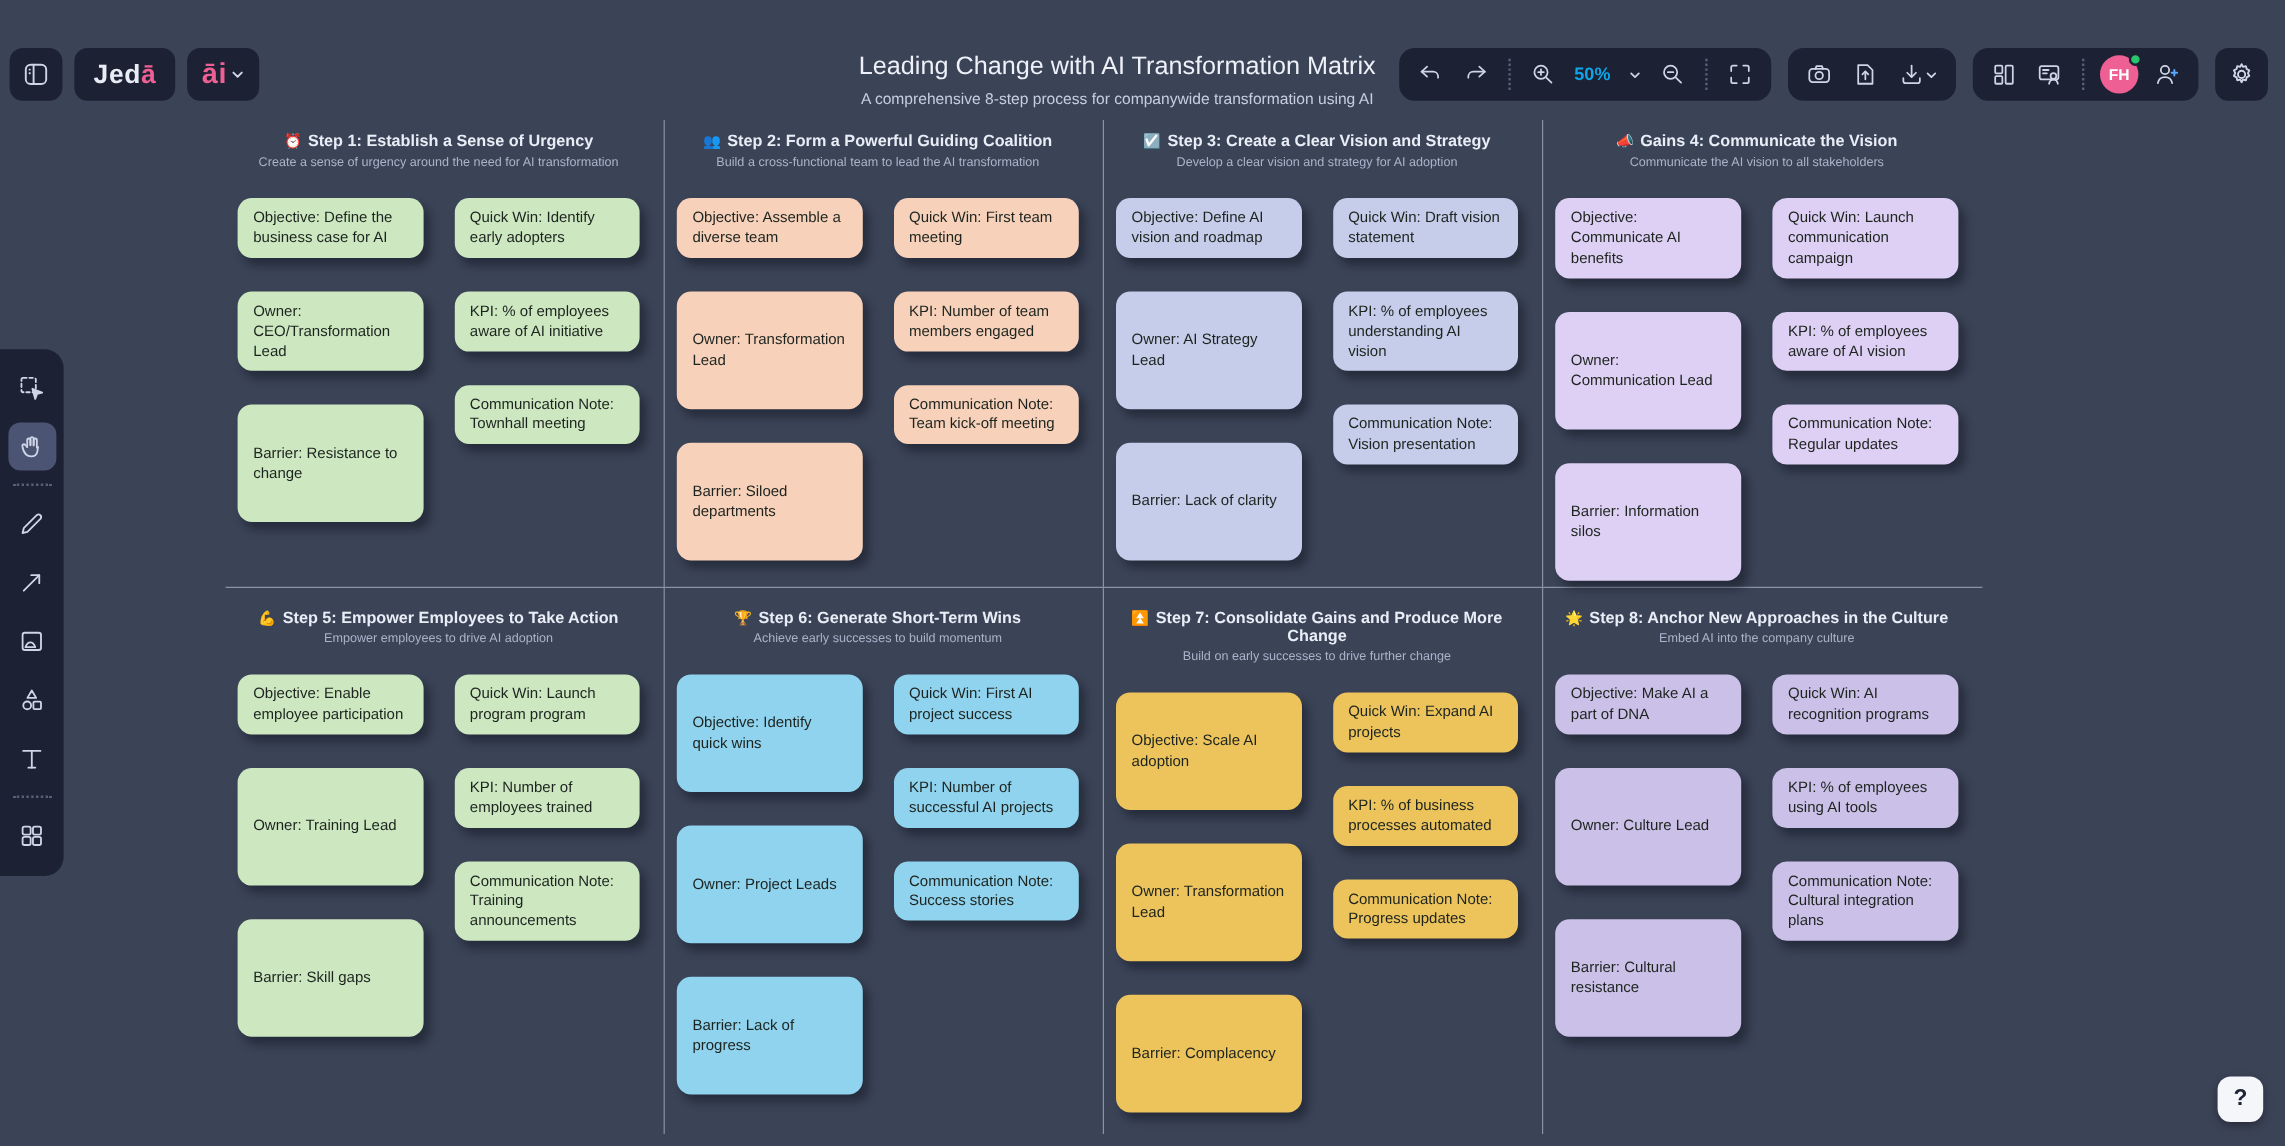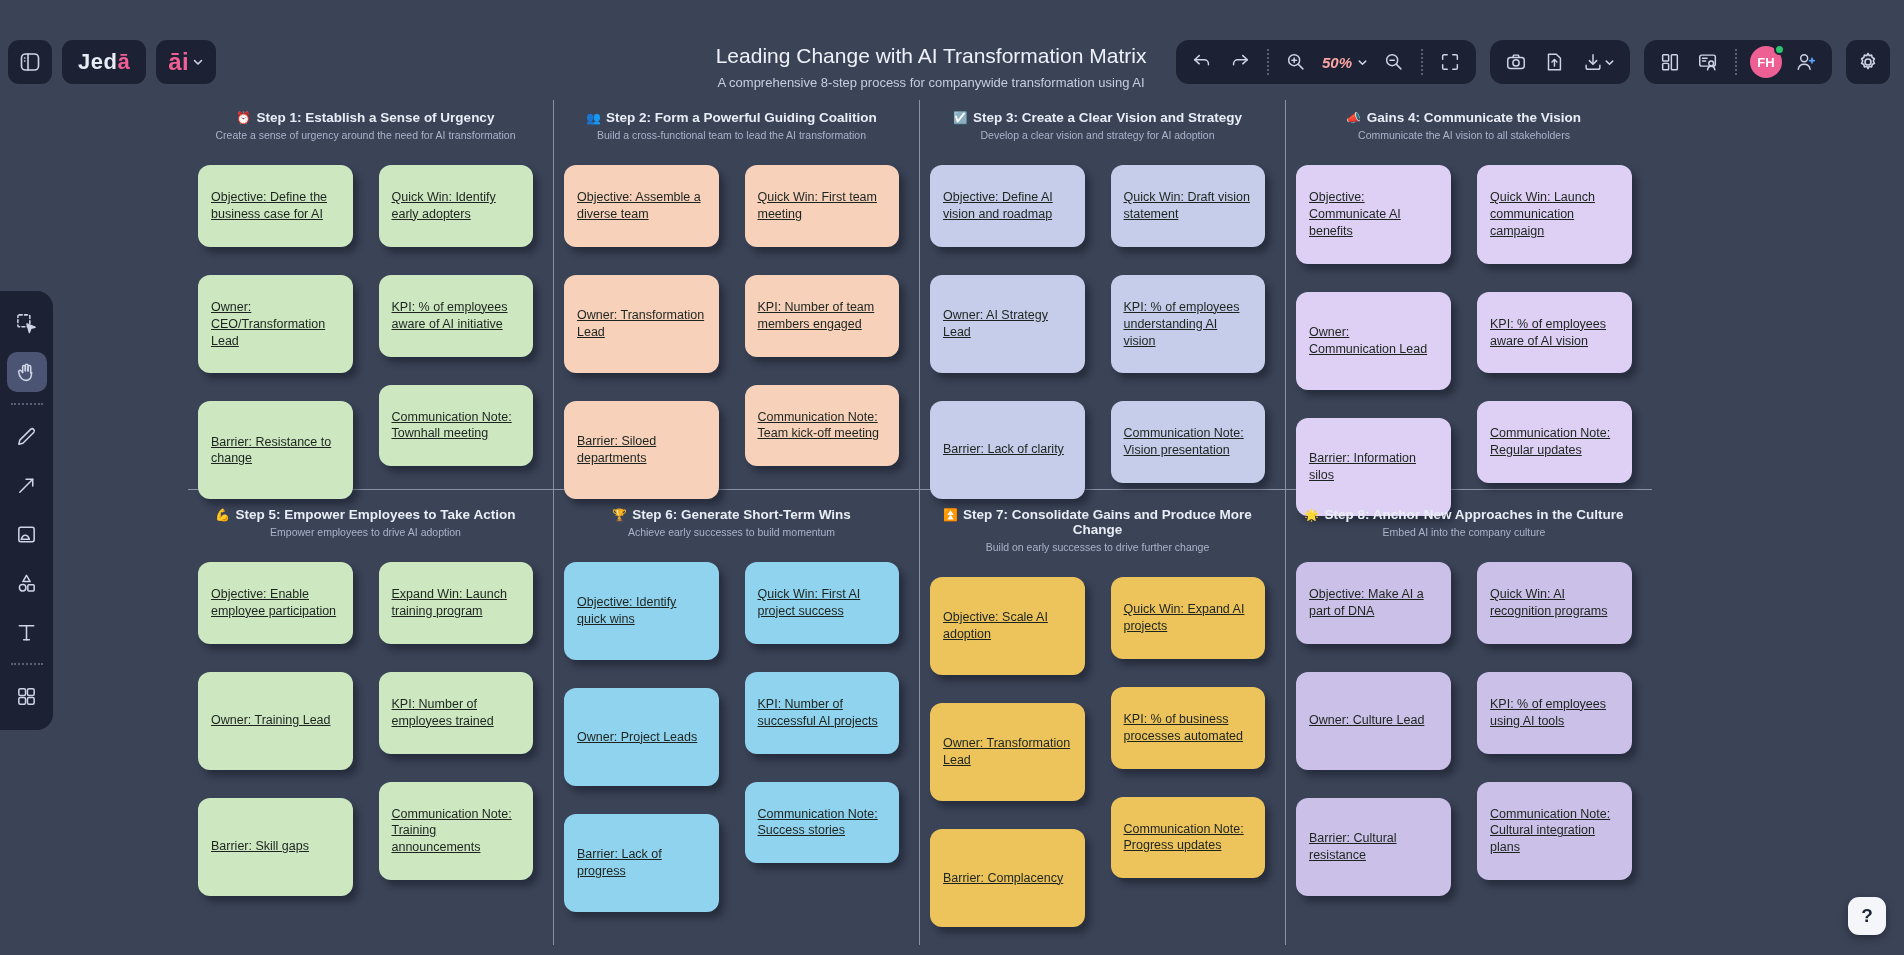--- a/index.html
+++ b/index.html
@@ -34,21 +34,21 @@
   .canvas-subtitle { margin-top:7px; font-size:13px; color:#c6cee0; }
 
   .tb-right { margin-left:auto; display:flex; gap:14px; align-items:center; }
   .pill {
     background:var(--panel,#1c2133); border-radius:13px; height:44px;
     display:flex; align-items:center; padding:0 8px; gap:2px;
   }
   .ibtn { width:36px; height:36px; border:none; background:transparent; border-radius:9px;
           display:flex; align-items:center; justify-content:center; cursor:pointer; position:relative; }
   .pill .vsep { width:0; height:26px; border-left:2px dotted rgba(160,172,200,.45); margin:0 7px; }
-  .zoom-btn { width:auto; padding:0 6px; gap:5px; color:#fca5a5; font-size:15px; font-weight:700;font-style:italic; }
+  .zoom-btn { width:auto; padding:0 6px; gap:15px; color:#0ea5e9; font-size:15px; font-weight:700; }
   .avatar { width:32px; height:32px; border-radius:50%; background:var(--accent-pink,#ee5f94);
             color:#fff; font-size:13px; font-weight:700; display:flex; align-items:center; justify-content:center; position:relative; cursor:pointer; }
   .avatar .online { position:absolute; top:-2px; right:-3px; width:11px; height:11px; border-radius:50%;
                     background:var(--online-green,#2bc46f); border:2px solid var(--panel,#1c2133); }
 
   
   .tool-rail {
     position:absolute; left:0; top:291px; width:53px; background:var(--panel,#1c2133);
     border-radius:0 16px 16px 0; padding:12px 0 14px; display:flex; flex-direction:column;
     align-items:center; gap:9px; z-index:5;
@@ -68,24 +68,23 @@
   .step:not(:nth-child(4n)) { border-right:1.5px solid rgba(205,212,230,.55); }
   .step:nth-child(n+5) { padding-top:17px; }
   .step-header { text-align:center; }
   .step-title { font-size:13.5px; font-weight:700; color:#e9edf6; }
   .step-emoji { font-size:12px; margin-right:5px; }
   .step-subtitle { margin-top:4px; font-size:10.5px; color:#a9b3ca; }
   .card-area { display:flex; gap:26px; margin-top:24px; }
   .card-col { flex:1; display:flex; flex-direction:column; gap:28px; }
   .card {
     background:var(--card,#cde8c1); color:#1d241f; border-radius:12px;
-    min-height:46px; padding:24px 13px; font-size:12.5px; line-height:1.35;
+    min-height:46px; padding:8px 13px; font-size:12.5px; line-height:1.35;
     display:flex; align-items:center; box-shadow:5px 6px 7px rgba(10,14,25,.42);
     cursor:pointer;
-    text-decoration:underline;
   }
   .card.tall { min-height:98px; }
 
   
   .help-btn {
     position:absolute; right:18px; bottom:20px; width:38px; height:38px; border:none;
     background:#f4f6fa; border-radius:11px; color:#1d2436; font-size:19px; font-weight:700; cursor:pointer;
     box-shadow:0 3px 8px rgba(0,0,0,.35);
   }
 </style>
@@ -462,21 +461,21 @@
       <div class="step-title"><span class="step-emoji">💪</span><span>Step 5: Empower Employees to Take Action</span></div>
       <div class="step-subtitle">Empower employees to drive AI adoption</div>
     </div>
     <div class="card-area">
       <div class="card-col">
           <div class="card">Objective: Enable employee participation</div>
           <div class="card tall">Owner: Training Lead</div>
           <div class="card tall">Barrier: Skill gaps</div>
         </div>
       <div class="card-col">
-          <div class="card">Expand Win: Launch training program</div>
+          <div class="card">Quick Win: Launch program program</div>
           <div class="card">KPI: Number of employees trained</div>
           <div class="card">Communication Note: Training announcements</div>
         </div>
     </div>
   </section>
     <section class="step" style="--card: #90d3ee;">
     <div class="step-header">
       <div class="step-title"><span class="step-emoji">🏆</span><span>Step 6: Generate Short-Term Wins</span></div>
       <div class="step-subtitle">Achieve early successes to build momentum</div>
     </div>

